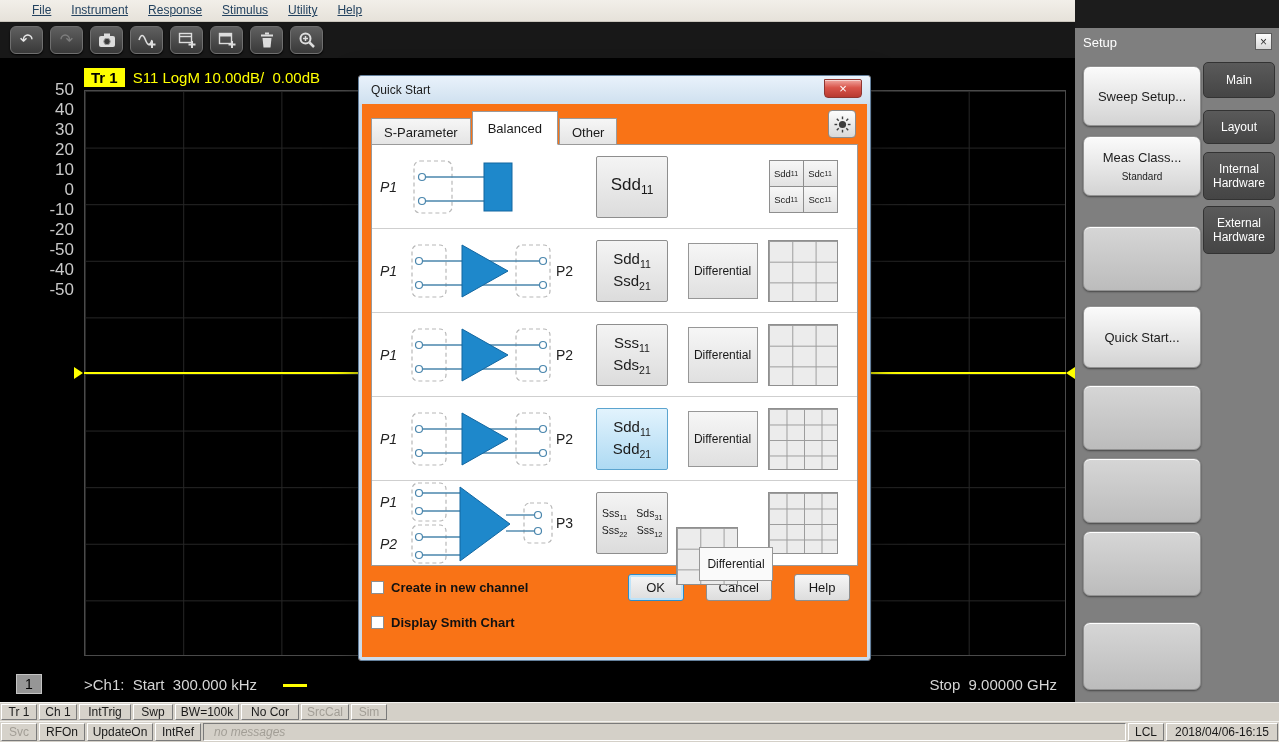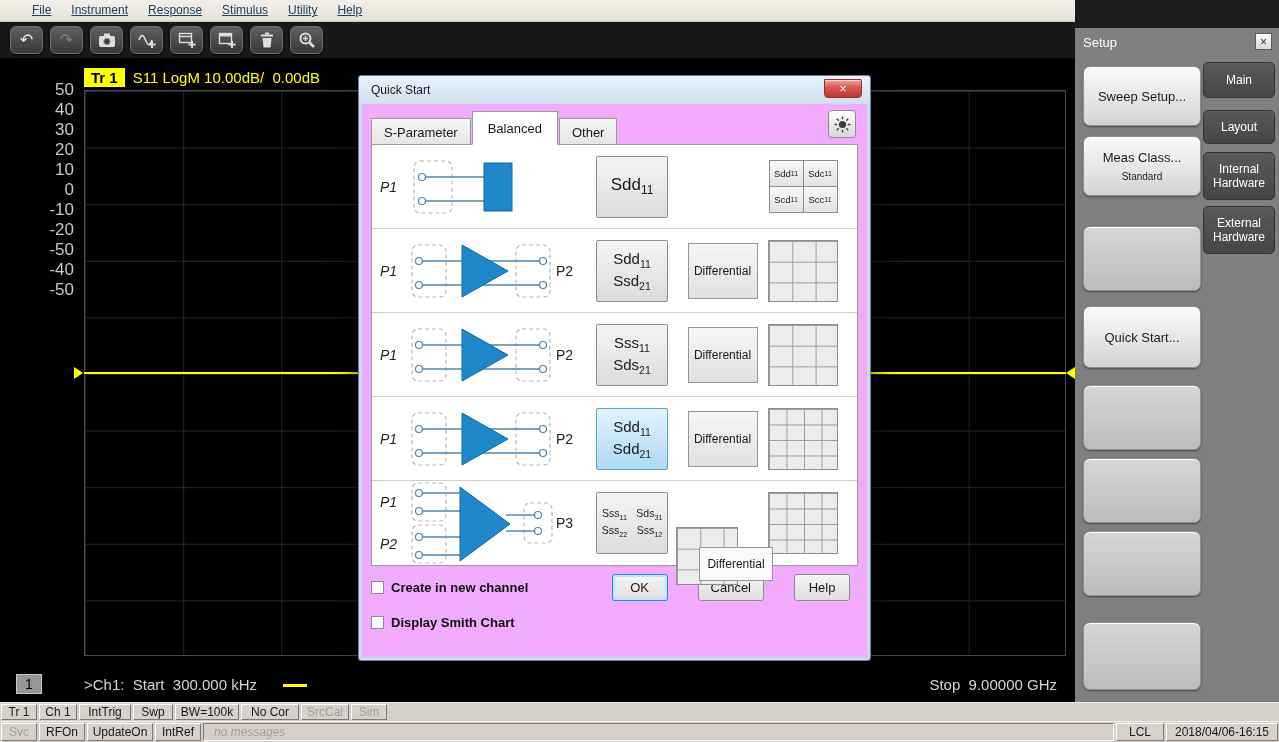--- a/index.html
+++ b/index.html
@@ -113,21 +113,21 @@
   .seg.dim { color:#a29e96; }
   .msgpanel {
     flex:1; display:flex; align-items:center;
     border:1px solid; border-color:#7a7a7a #ffffff #ffffff #7a7a7a;
     margin:1px; padding:0 10px; color:#a29e96; font-style:italic;
   }
   .filler { flex:1; }
   
   .dialog {
     position:absolute; left:358px; top:75px; width:513px; height:586px;
-    background:#f0abfc;
+    background:#f97316;
     border:1px solid #64809c; border-radius:3px;
     box-shadow: inset 0 0 0 3px #ccdcec, 0 10px 30px rgba(0,0,0,.6);
   }
   .dlg-titlebar {
     position:relative; height:28px;
     background:linear-gradient(#e9f2fb,#cfe0ef);
     border-radius:3px 3px 0 0;
     display:flex; align-items:center; padding-left:12px;
     font-size:12px; color:#1a1a1a;
   }
@@ -204,21 +204,21 @@
   }
   .g3 { background-size:23.3px 20.7px; }
   .g4 { background-size:17.5px 15.5px; }
   .gridprev.behind { position:absolute; left:8px; top:4px; width:62px; height:58px; z-index:1; }
   .dlg-footer { position:relative; padding-top:14px; }
   .cb-row { display:flex; align-items:center; gap:7px; margin-bottom:20px; }
   .cb {
     width:13px; height:13px; background:#fff; border:1px solid #8e8e8e; cursor:pointer;
   }
   .cb-label { font-size:13px; font-weight:bold; color:#111; }
-  .dlg-buttons { position:absolute; right:8px; top:8px; display:flex; gap:30px; }
+  .dlg-buttons { position:absolute; right:8px; top:8px; display:flex; gap:22px; }
   .dlg-btn {
     min-width:56px; height:27px; padding:0 12px;
     background:linear-gradient(#f6f6f6,#dddddd);
     border:1px solid #8e8e8e; border-radius:3px; cursor:pointer;
     font-size:13px; color:#1a1a1a;
   }
   .dlg-btn.default { border-color:#2c8cc9; box-shadow:0 0 0 2px #bfe3f8 inset; }
 </style>
 </head>
 <body>
@@ -582,15 +582,15 @@
   <span class="seg dim" style="width:48px">SrcCal</span>
   <span class="seg dim" style="width:36px">Sim</span>
   <span class="filler"></span>
 </div>
 <div class="statusbar2">
   <span class="seg dim" style="width:36px">Svc</span>
   <span class="seg" style="width:46px">RFOn</span>
   <span class="seg" style="width:66px">UpdateOn</span>
   <span class="seg" style="width:46px">IntRef</span>
   <span class="msgpanel">no messages</span>
-  <span class="seg" style="width:48px">LCL</span>
+  <span class="seg" style="width:36px">LCL</span>
   <span class="seg" style="width:112px">2018/04/06-16:15</span>
 </div>
 
 </body></html>

